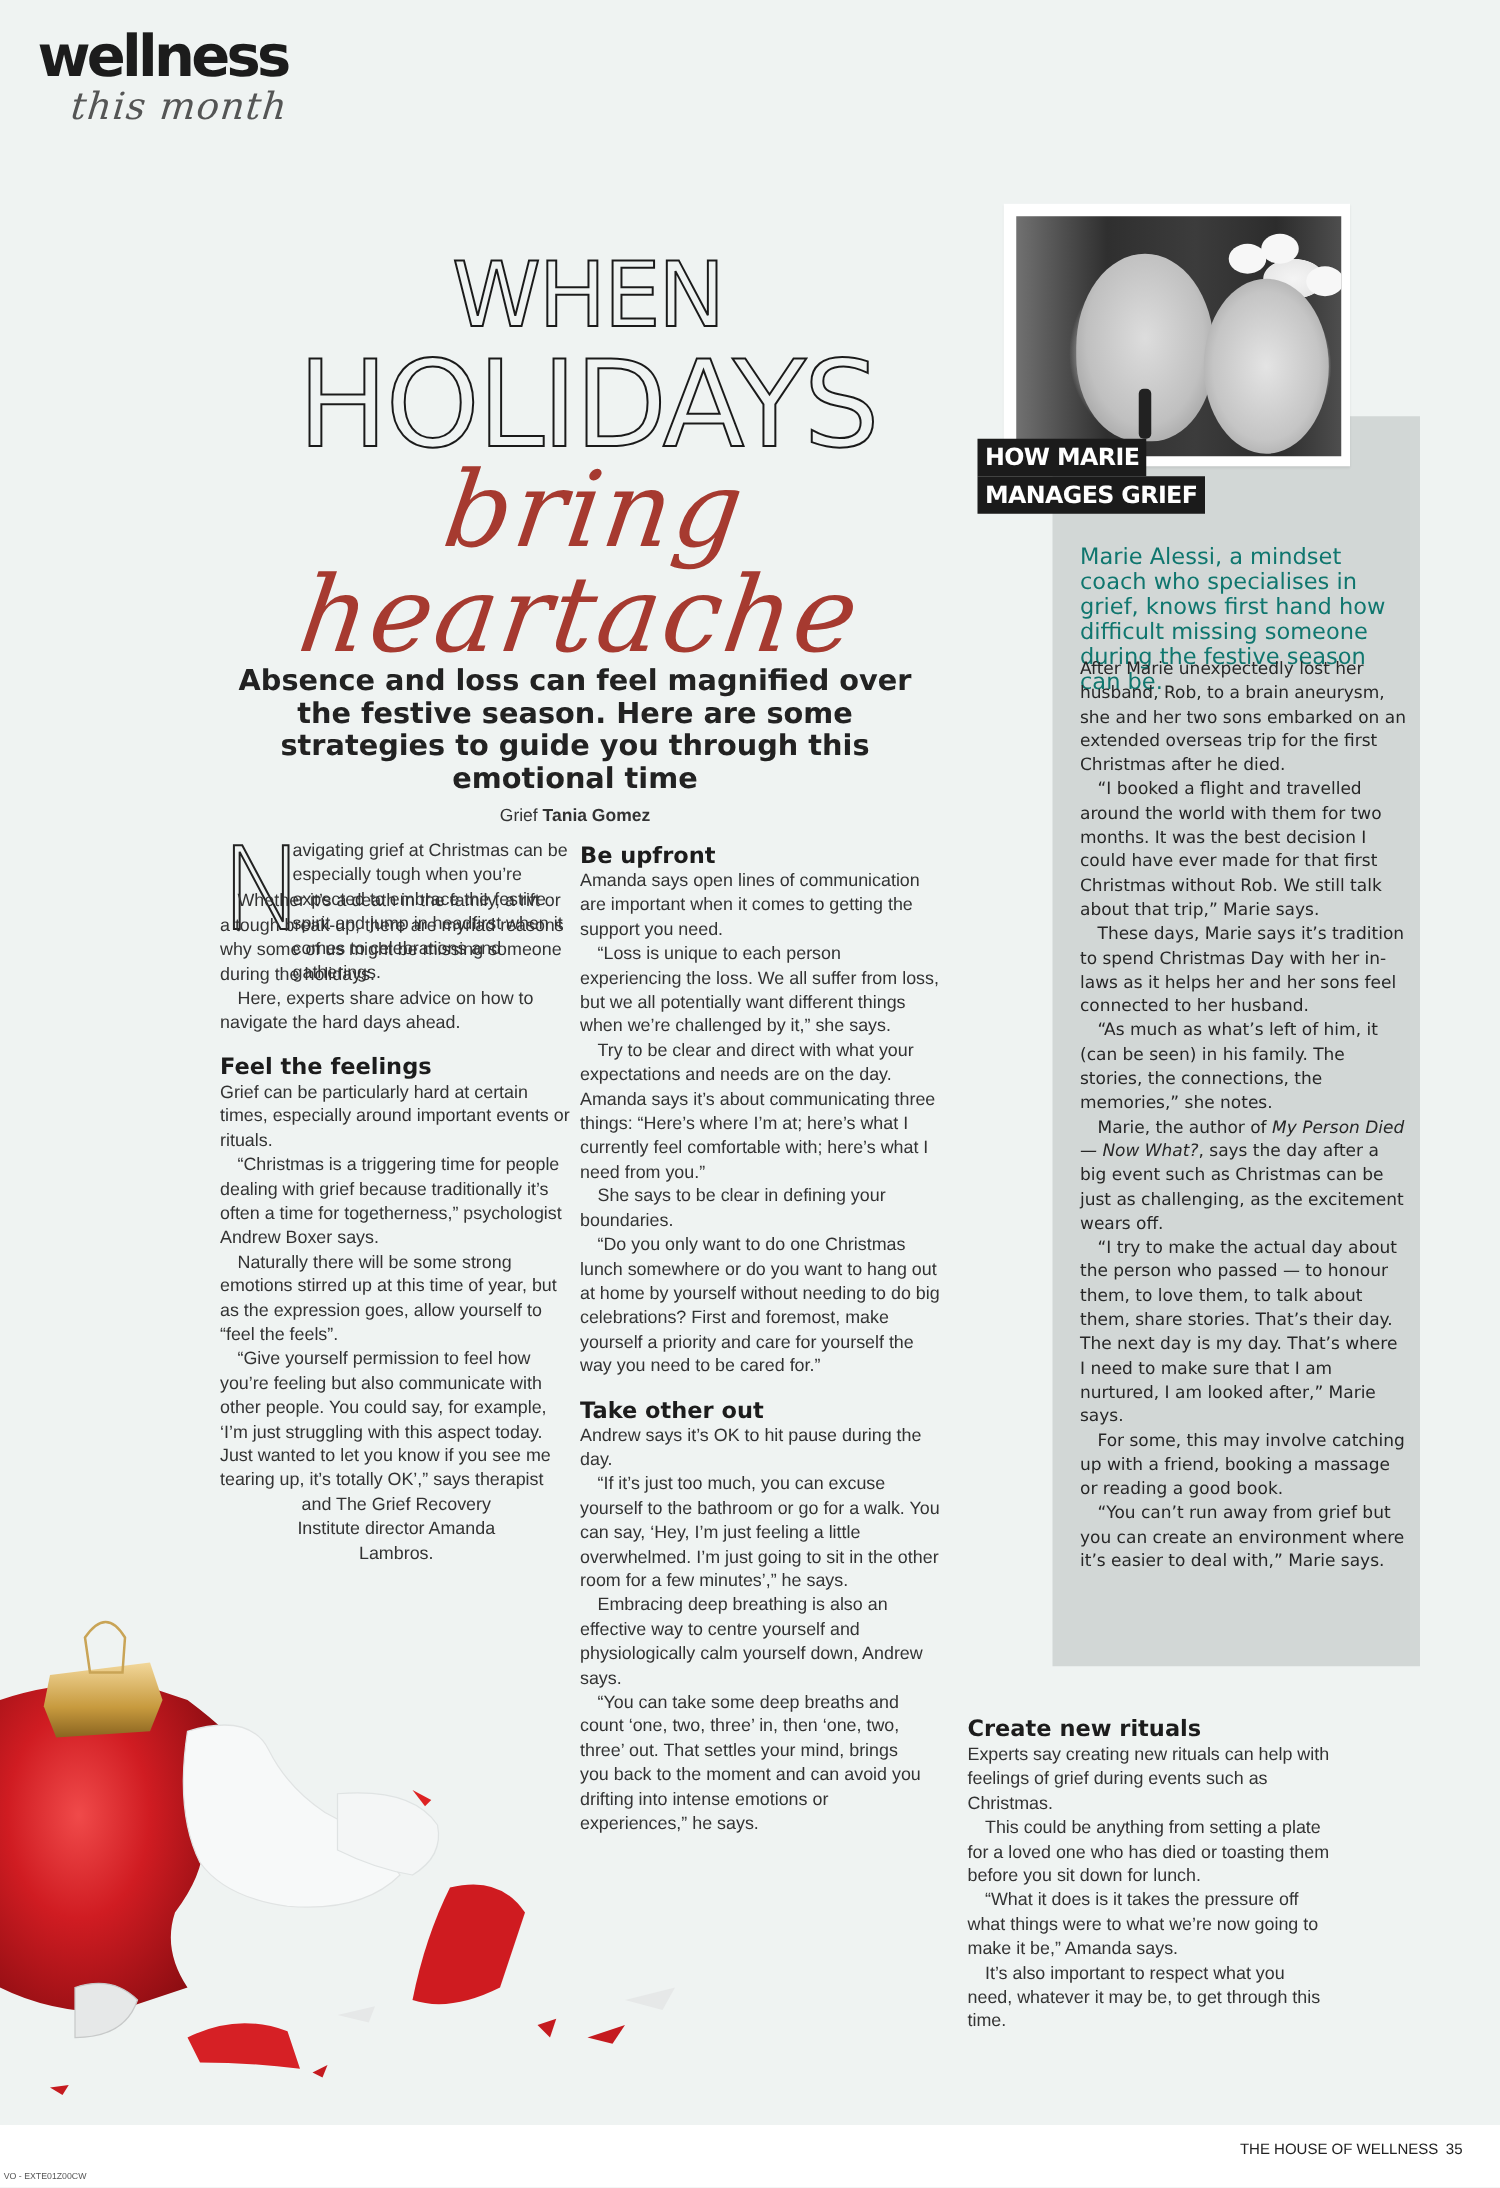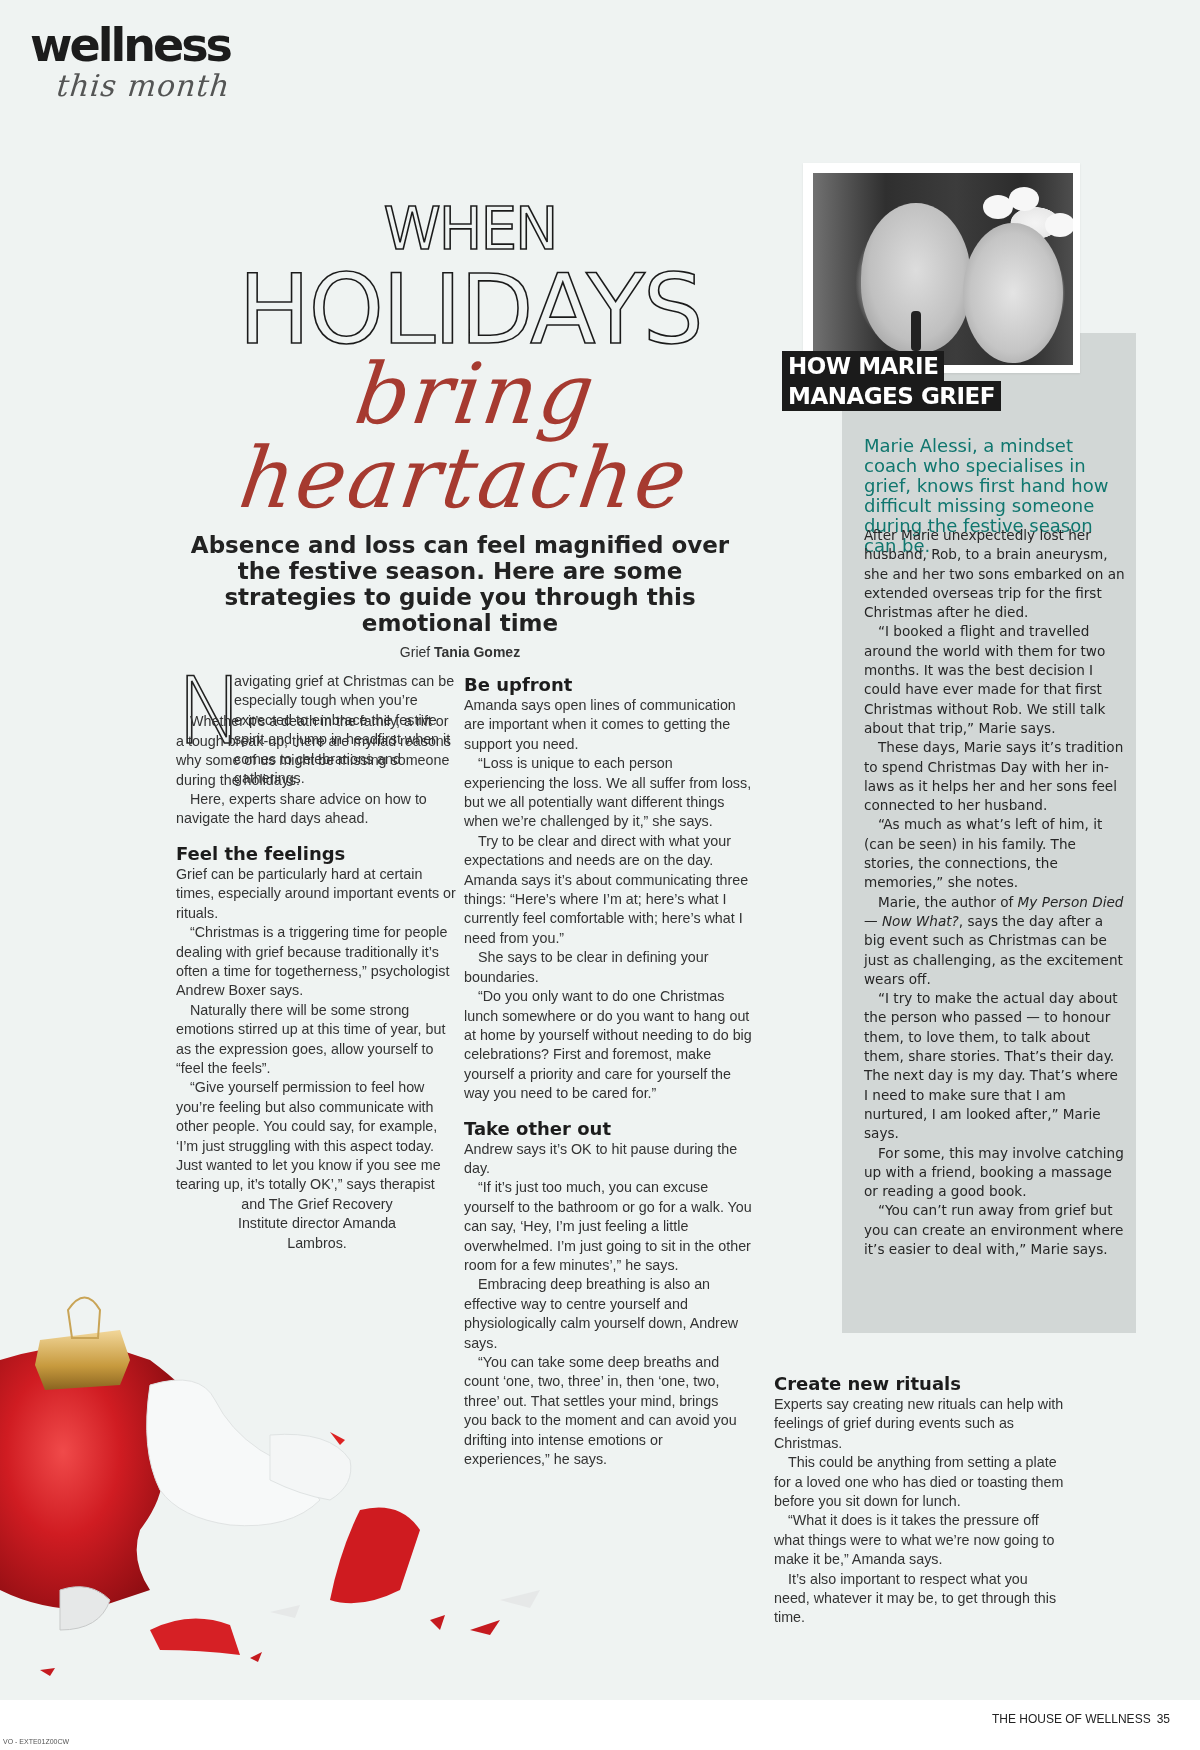--- a/index.html
+++ b/index.html
@@ -23,21 +23,21 @@
     font-weight: 200; transform: skewX(-6deg); opacity: .85;
   }
 
   
   .headline { left: 150px; top: 200px; width: 640px; text-align: center; }
   .headline .line1, .headline .line2 {
     font-family: "DejaVu Sans", sans-serif; font-weight: 200;
     color: #1a1a1a; line-height: 1; letter-spacing: -2px;
     -webkit-text-stroke: 0;
   }
-  .headline .line1 { font-size: 58px; }
+  .headline .line1 { font-size: 72px; }
   .headline .line2 { font-size: 96px; margin-top: 4px; }
   .headline .thin { font-weight: normal; color: transparent; -webkit-text-stroke: 1.6px #1a1a1a; }
   .headline .script {
     font-family: "DejaVu Serif", serif; font-style: italic;
     color: #a63a30; font-size: 84px; line-height: 1; margin-top: -6px;
     letter-spacing: 2px; font-weight: normal; transform: skewX(-8deg);
   }
 
   
   .standfirst { left: 170px; top: 532px; width: 580px; text-align: center; }
@@ -87,21 +87,21 @@
     filter: grayscale(1);
     overflow: hidden;
   }
   .photo .face1 { position:absolute; left:48px; top:30px; width:110px; height:150px; border-radius:50% 50% 45% 45%; background: radial-gradient(ellipse at 50% 45%, #dcdedc 0%, #bfc1bf 60%, #8a8d8c 100%); }
   .photo .face2 { position:absolute; left:150px; top:50px; width:100px; height:140px; border-radius:50%; background: radial-gradient(ellipse at 50% 50%, #e2e4e3 0%, #c3c6c5 60%, #8d9190 100%); }
   .photo .flower { position:absolute; width:30px; height:24px; border-radius:50%; background:#f7f7f5; }
   .photo .goatee { position:absolute; left:98px; top:138px; width:10px; height:40px; background:#222; border-radius: 4px; }
   .sidebar-box { left: 842px; top: 333px; width: 294px; height: 1000px; background: #d2d7d6; }
   .sidebar-title {
     left: 782px; top: 351px; font-family: "DejaVu Sans", sans-serif; font-weight: bold;
-    font-size: 23px; line-height: 29px; color: #ffffff; letter-spacing: -0.5px;
+    font-size: 19px; line-height: 29px; color: #ffffff; letter-spacing: -0.5px;
   }
   .sidebar-title span {
     display: inline-block; background: #1b1b1b; padding: 1px 6px 0 6px;
   }
   .sidebar-intro {
     left: 864px; top: 436px; width: 260px;
     font-family: "DejaVu Sans", sans-serif; font-weight: 400;
     font-size: 18px; line-height: 20px; color: #0f766e;
   }
   .sidebar-body {

